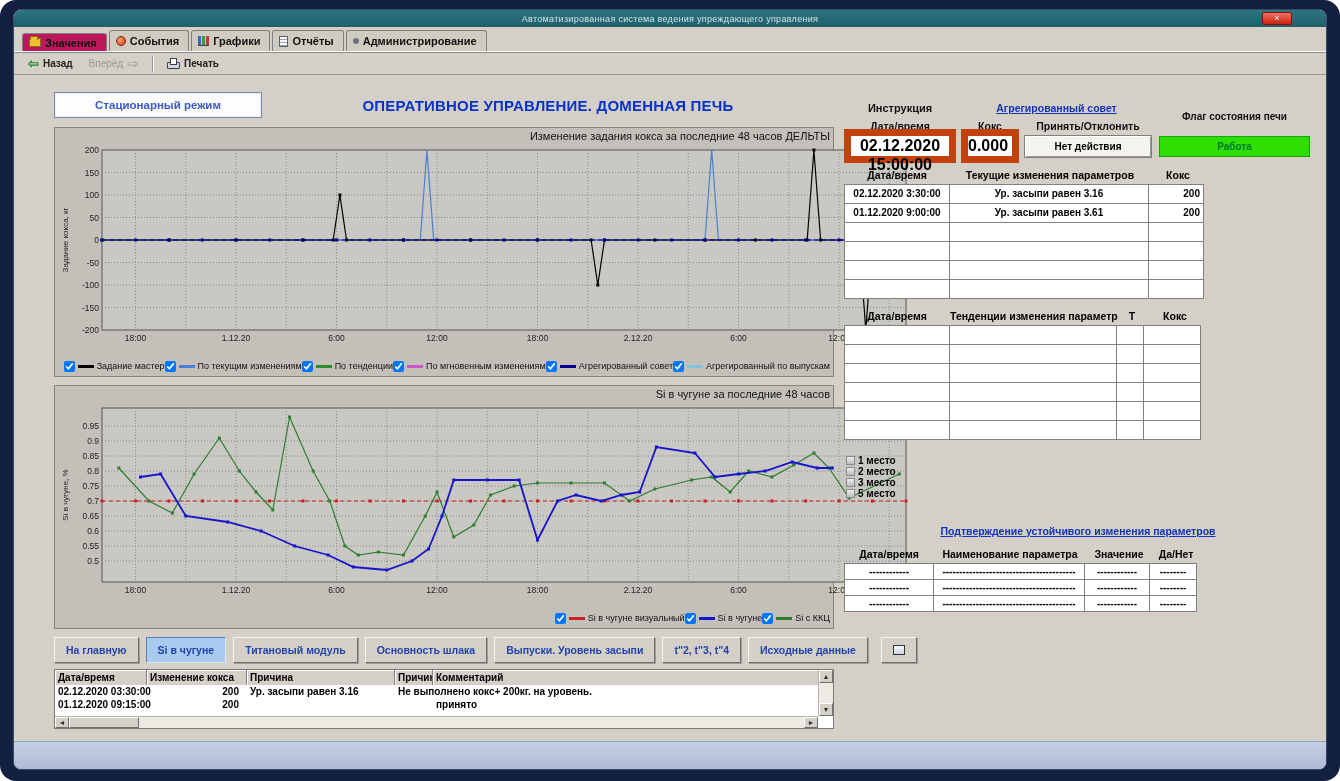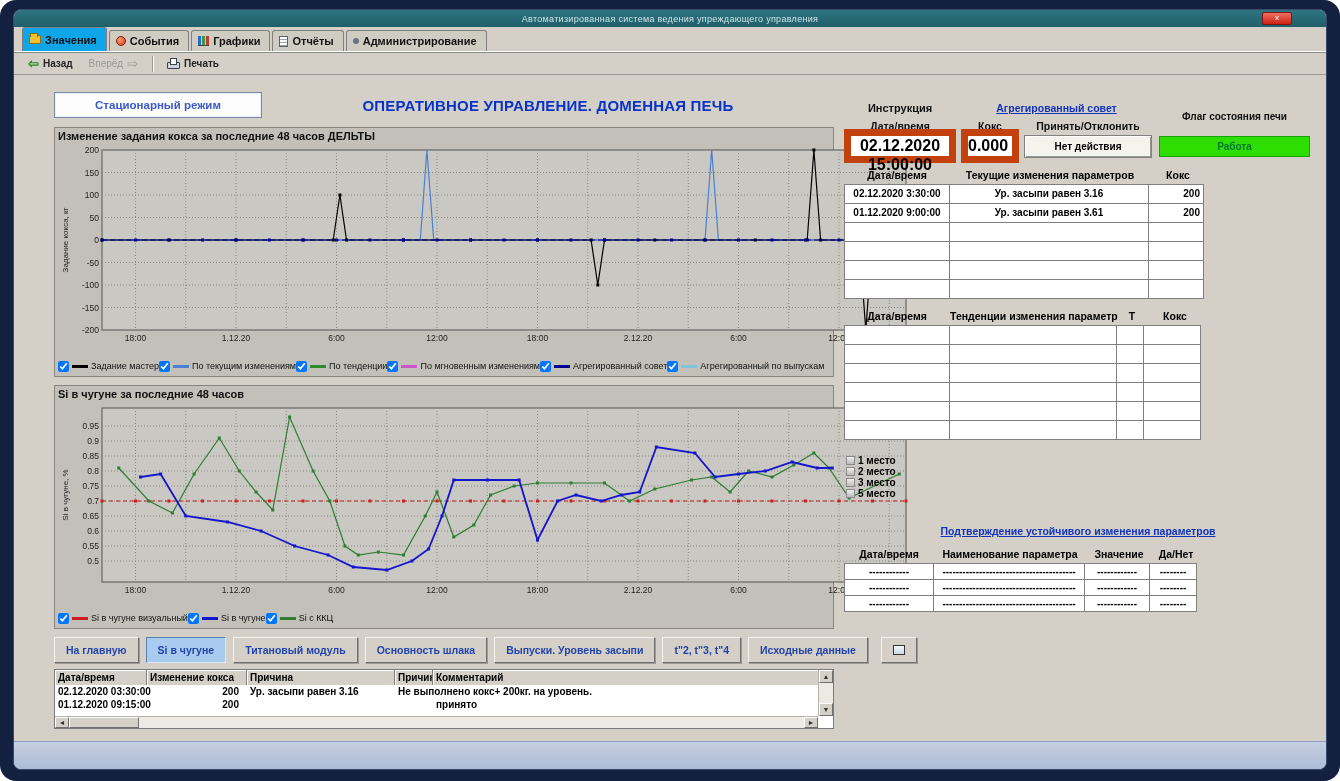--- a/index.html
+++ b/index.html
@@ -5,21 +5,21 @@
 *{box-sizing:border-box}
 html,body{margin:0;padding:0;background:#fff;font-family:"Liberation Sans",sans-serif}
 body{width:1340px;height:781px;overflow:hidden}
 .outer{width:1340px;height:781px;background:#13203f;border-radius:16px;padding:9px 13px 11px;position:relative}
 .win{width:100%;height:100%;background:#d4d0c8;border-radius:8px;overflow:hidden;display:flex;flex-direction:column;border:1px solid #3a4a6a}
 .titlebar{height:17px;background:linear-gradient(#2e7580,#1f5f6a);display:flex;align-items:center;justify-content:center;position:relative;flex:none}
 .title-text{color:#cfe3e6;font-size:9px;letter-spacing:.3px}
 .close-btn{position:absolute;right:34px;top:2px;width:30px;height:13px;background:linear-gradient(#f07060,#cc2211);border:1px solid #881111;border-radius:2px;color:#fff;font-size:9px;line-height:11px;text-align:center;cursor:pointer}
 .tabbar{height:25px;background:#d4d0c8;display:flex;align-items:flex-end;padding-left:8px;gap:2px;flex:none;border-bottom:1px solid #fff}
 .tab{display:flex;align-items:center;gap:4px;padding:0 9px 0 6px;font-size:11px;font-weight:bold;color:#111;background:#cfccc2;border:1px solid #808080;border-bottom:none;border-radius:3px 3px 0 0;cursor:pointer;height:21px}
-.tab.active{background:#0ea5e9;height:24px}
+.tab.active{background:#be185d;height:18px}
 .tabicon{display:inline-block}
 .folder-icon{width:12px;height:9px;background:#f3c12f;border:1px solid #8a6d10;border-radius:1px;position:relative}
 .folder-icon:before{content:"";position:absolute;top:-3px;left:0;width:6px;height:3px;background:#f3c12f;border:1px solid #8a6d10;border-bottom:none;border-radius:1px 1px 0 0}
 .events-icon{width:10px;height:10px;background:radial-gradient(circle at 35% 35%,#ff9f6a,#d33a1a);border-radius:50%;border:1px solid #7e1f0c}
 .charts-icon{width:11px;height:10px;background:linear-gradient(to right,#3366cc 0 27%,transparent 27% 38%,#2f9e3f 38% 64%,transparent 64% 74%,#cc3333 74% 100%);border-bottom:1px solid #444}
 .reports-icon{width:9px;height:11px;background:repeating-linear-gradient(#fff 0 2px,#9aa4b8 2px 3px);border:1px solid #5a6270}
 .admin-icon{width:5px;height:5px;border:3px solid #6b7280;border-radius:50%;background:#fff}
 .toolbar{height:23px;background:#d4d0c8;border-top:1px solid #8a8a8a;border-bottom:1px solid #9a9a95;display:flex;align-items:center;padding-left:7px;gap:2px;flex:none}
 .tbtn{display:flex;align-items:center;gap:4px;font-size:10px;font-weight:bold;padding:2px 6px;cursor:pointer;color:#222;border:1px solid transparent}
 .tbtn.disabled{color:#9a9a95;font-weight:normal}
@@ -29,22 +29,22 @@
 .printer-icon{width:13px;height:11px;position:relative;display:inline-block}
 .printer-icon:before{content:"";position:absolute;left:0;right:0;top:4px;bottom:0;background:#cfd4dd;border:1px solid #39414e;border-radius:1px}
 .printer-icon:after{content:"";position:absolute;left:3px;right:3px;top:0;height:5px;background:#fff;border:1px solid #39414e}
 .main{flex:1;display:flex;padding:0 14px 0 40px;min-height:0}
 .left{width:780px;flex:none;display:flex;flex-direction:column}
 .right{flex:1;margin-left:10px;padding-top:24px;min-width:0}
 .hdr-row{display:flex;align-items:center;margin-top:16px;height:28px}
 .mode-btn{width:208px;height:26px;background:#fdfdfd;border:1px solid #7d8aa8;box-shadow:inset 0 0 0 1px #e9edf5;color:#3a5acc;font-weight:bold;font-size:11.5px;font-family:inherit;cursor:pointer}
 .page-title{flex:1;text-align:center;color:#0833c8;font-weight:bold;font-size:15px;letter-spacing:.2px}
 .chart-panel{margin-top:8px;background:#c2c0b8;border:1px solid #87857e;padding:1px 3px 0}
-.chart-title{text-align:left;font-size:11px;font-weight:bold;height:15px;line-height:15px;color:#111}
-.legend{display:flex;justify-content:flex-start;align-items:center;height:20px;font-size:9px;color:#111}
+.chart-title{text-align:right;font-size:11px;font-weight:normal;height:15px;line-height:15px;color:#111}
+.legend{display:flex;justify-content:flex-end;align-items:center;height:20px;font-size:9px;color:#111}
 .legitem{display:flex;align-items:center;gap:3px;cursor:pointer}
 .legitem input{width:11px;height:11px;margin:0}
 .lsample{width:16px;height:3px;display:inline-block}
 svg text{font-family:"Liberation Sans",sans-serif}
 .nav-row{display:flex;gap:7px;margin-top:8px;height:26px}
 .navbtn{background:#d4d0c8;border:1px solid;border-color:#f5f3ef #6f6f6f #6f6f6f #f5f3ef;box-shadow:1px 1px 0 rgba(60,60,60,.35);color:#2244aa;font-weight:bold;font-size:10.5px;padding:0 11px;cursor:pointer;font-family:inherit;white-space:nowrap}
 .navbtn.active{background:#a9cbf0;border-color:#5f82b0 #dce9f8 #dce9f8 #5f82b0;box-shadow:none}
 .screen-btn{width:36px;display:flex;align-items:center;justify-content:center;margin-left:6px}
 .screen-icon{width:14px;height:10px;border:1px solid #333;background:linear-gradient(#f4f8fc,#cdd8e4);display:inline-block}
 .events-table{margin-top:6px;position:relative;border:1px solid #7a7a7a;background:#fff;height:60px;padding-right:15px;padding-bottom:12px;overflow:hidden}

